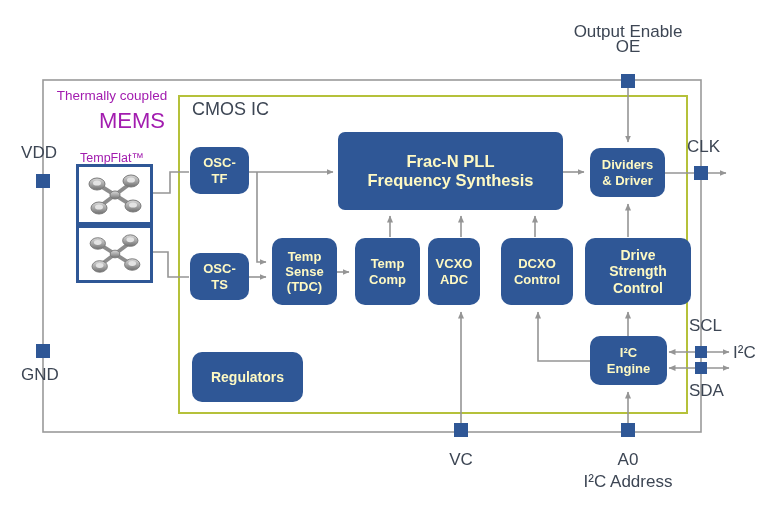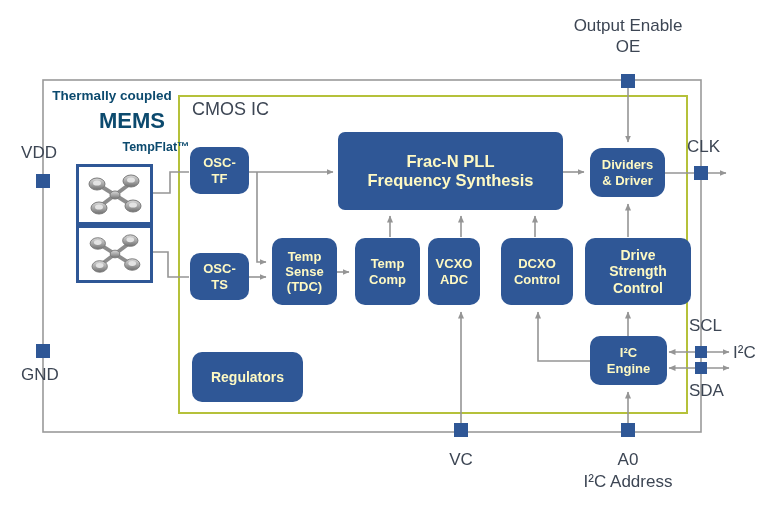--- a/index.html
+++ b/index.html
@@ -6,21 +6,21 @@
   #stage{
     position:relative;width:771px;height:521px;background:#ffffff;
     font-family:"Liberation Sans", sans-serif;overflow:hidden;
   }
   #wires{position:absolute;left:0;top:0;}
   .lbl{
     position:absolute;color:#3d4654;font-size:17px;line-height:1.1;
     white-space:pre-line;
   }
   .lbl.center{text-align:center;}
-  .lbl.boldnavy{color:#0c4a6e;font-weight:bold;font-size:13.5px;}
+  .lbl.boldnavy{color:#a21caf;font-weight:normal;font-size:13.5px;}
   .blk{
     position:absolute;background:#2f5796;border-radius:10px;color:#fef9c3;
     font-weight:bold;font-size:13px;line-height:1.18;display:flex;
     align-items:center;justify-content:center;text-align:center;
     white-space:pre-line;
   }
   .memsbox{
     position:absolute;border:3px solid #2f5796;background:#ffffff;
     display:flex;align-items:center;justify-content:center;
   }
@@ -85,36 +85,36 @@
     <rect x="36" y="174" width="14" height="14" fill="#2f5796"></rect>
     <rect x="36" y="344" width="14" height="14" fill="#2f5796"></rect>
     <rect x="621" y="74" width="14" height="14" fill="#2f5796"></rect>
     <rect x="694" y="166" width="14" height="14" fill="#2f5796"></rect>
     <rect x="695" y="346" width="12" height="12" fill="#2f5796"></rect>
     <rect x="695" y="362" width="12" height="12" fill="#2f5796"></rect>
     <rect x="454" y="423" width="14" height="14" fill="#2f5796"></rect>
     <rect x="621" y="423" width="14" height="14" fill="#2f5796"></rect>
   </svg>
 
-  <div class="lbl center" style="left:558px;top:17px;width:140px;">Output Enable</div>
+  <div class="lbl center" style="left:558px;top:23px;width:140px;">Output Enable</div>
   <div class="lbl center" style="left:558px;top:38px;width:140px;">OE</div>
   <div class="lbl center" style="left:12px;top:144px;width:54px;">VDD</div>
   <div class="lbl center" style="left:12px;top:366px;width:56px;">GND</div>
   <div class="lbl" style="left:687px;top:138px;">CLK</div>
   <div class="lbl" style="left:689px;top:317px;">SCL</div>
   <div class="lbl" style="left:689px;top:382px;">SDA</div>
   <div class="lbl" style="left:733px;top:344px;">I²C</div>
   <div class="lbl center" style="left:438px;top:451px;width:46px;">VC</div>
   <div class="lbl center" style="left:604px;top:451px;width:48px;">A0</div>
   <div class="lbl center" style="left:558px;top:473px;width:140px;">I²C Address</div>
   <div class="lbl" style="left:192px;top:100px;font-size:18px;">CMOS IC</div>
 
   <div class="lbl boldnavy center" style="left:42px;top:89px;width:140px;">Thermally coupled</div>
   <div class="lbl boldnavy center" style="left:42px;top:109px;width:140px;font-size:22px;padding-left:20px;">MEMS</div>
-  <div class="lbl boldnavy center" style="left:42px;top:141px;width:140px;font-size:12.5px;padding-left:44px;">TempFlat™</div>
+  <div class="lbl boldnavy center" style="left:42px;top:152px;width:140px;font-size:12.5px;">TempFlat™</div>
 
   <div class="memsbox" style="left:76px;top:164px;width:71px;height:55px;">
     <svg width="62" height="46" viewBox="0 0 62 46">
       <g stroke="#8c8c8c" stroke-width="4" fill="none">
         <path d="M15,13 L47,33"></path>
           <path d="M47,11 L15,35"></path>
       </g>
       <ellipse cx="31" cy="23" rx="5" ry="4" fill="url(#gmems)" stroke="#7a7a7a"></ellipse>
       <g>
         <ellipse cx="13" cy="12" rx="8" ry="6" fill="url(#gmems)" stroke="#7a7a7a"></ellipse>
@@ -159,19 +159,19 @@
 Comp</div>
   <div class="blk" style="left:428px;top:238px;width:52px;height:67px;">VCXO
 ADC</div>
   <div class="blk" style="left:501px;top:238px;width:72px;height:67px;">DCXO
 Control</div>
   <div class="blk" style="left:585px;top:238px;width:106px;height:67px;font-size:14px;">Drive
 Strength
 Control</div>
   <div class="blk" style="left:338px;top:132px;width:225px;height:78px;font-size:16.5px;border-radius:7px;">Frac-N PLL
 Frequency Synthesis</div>
-  <div class="blk" style="left:590px;top:148px;width:75px;height:49px;border-radius:12px;">Dividers
+  <div class="blk" style="left:590px;top:148px;width:75px;height:49px;">Dividers
 &amp; Driver</div>
   <div class="blk" style="left:590px;top:336px;width:77px;height:49px;">I²C
 Engine</div>
   <div class="blk" style="left:192px;top:352px;width:111px;height:50px;font-size:14px;">Regulators</div>
 
 </div>
 
 </body></html>

